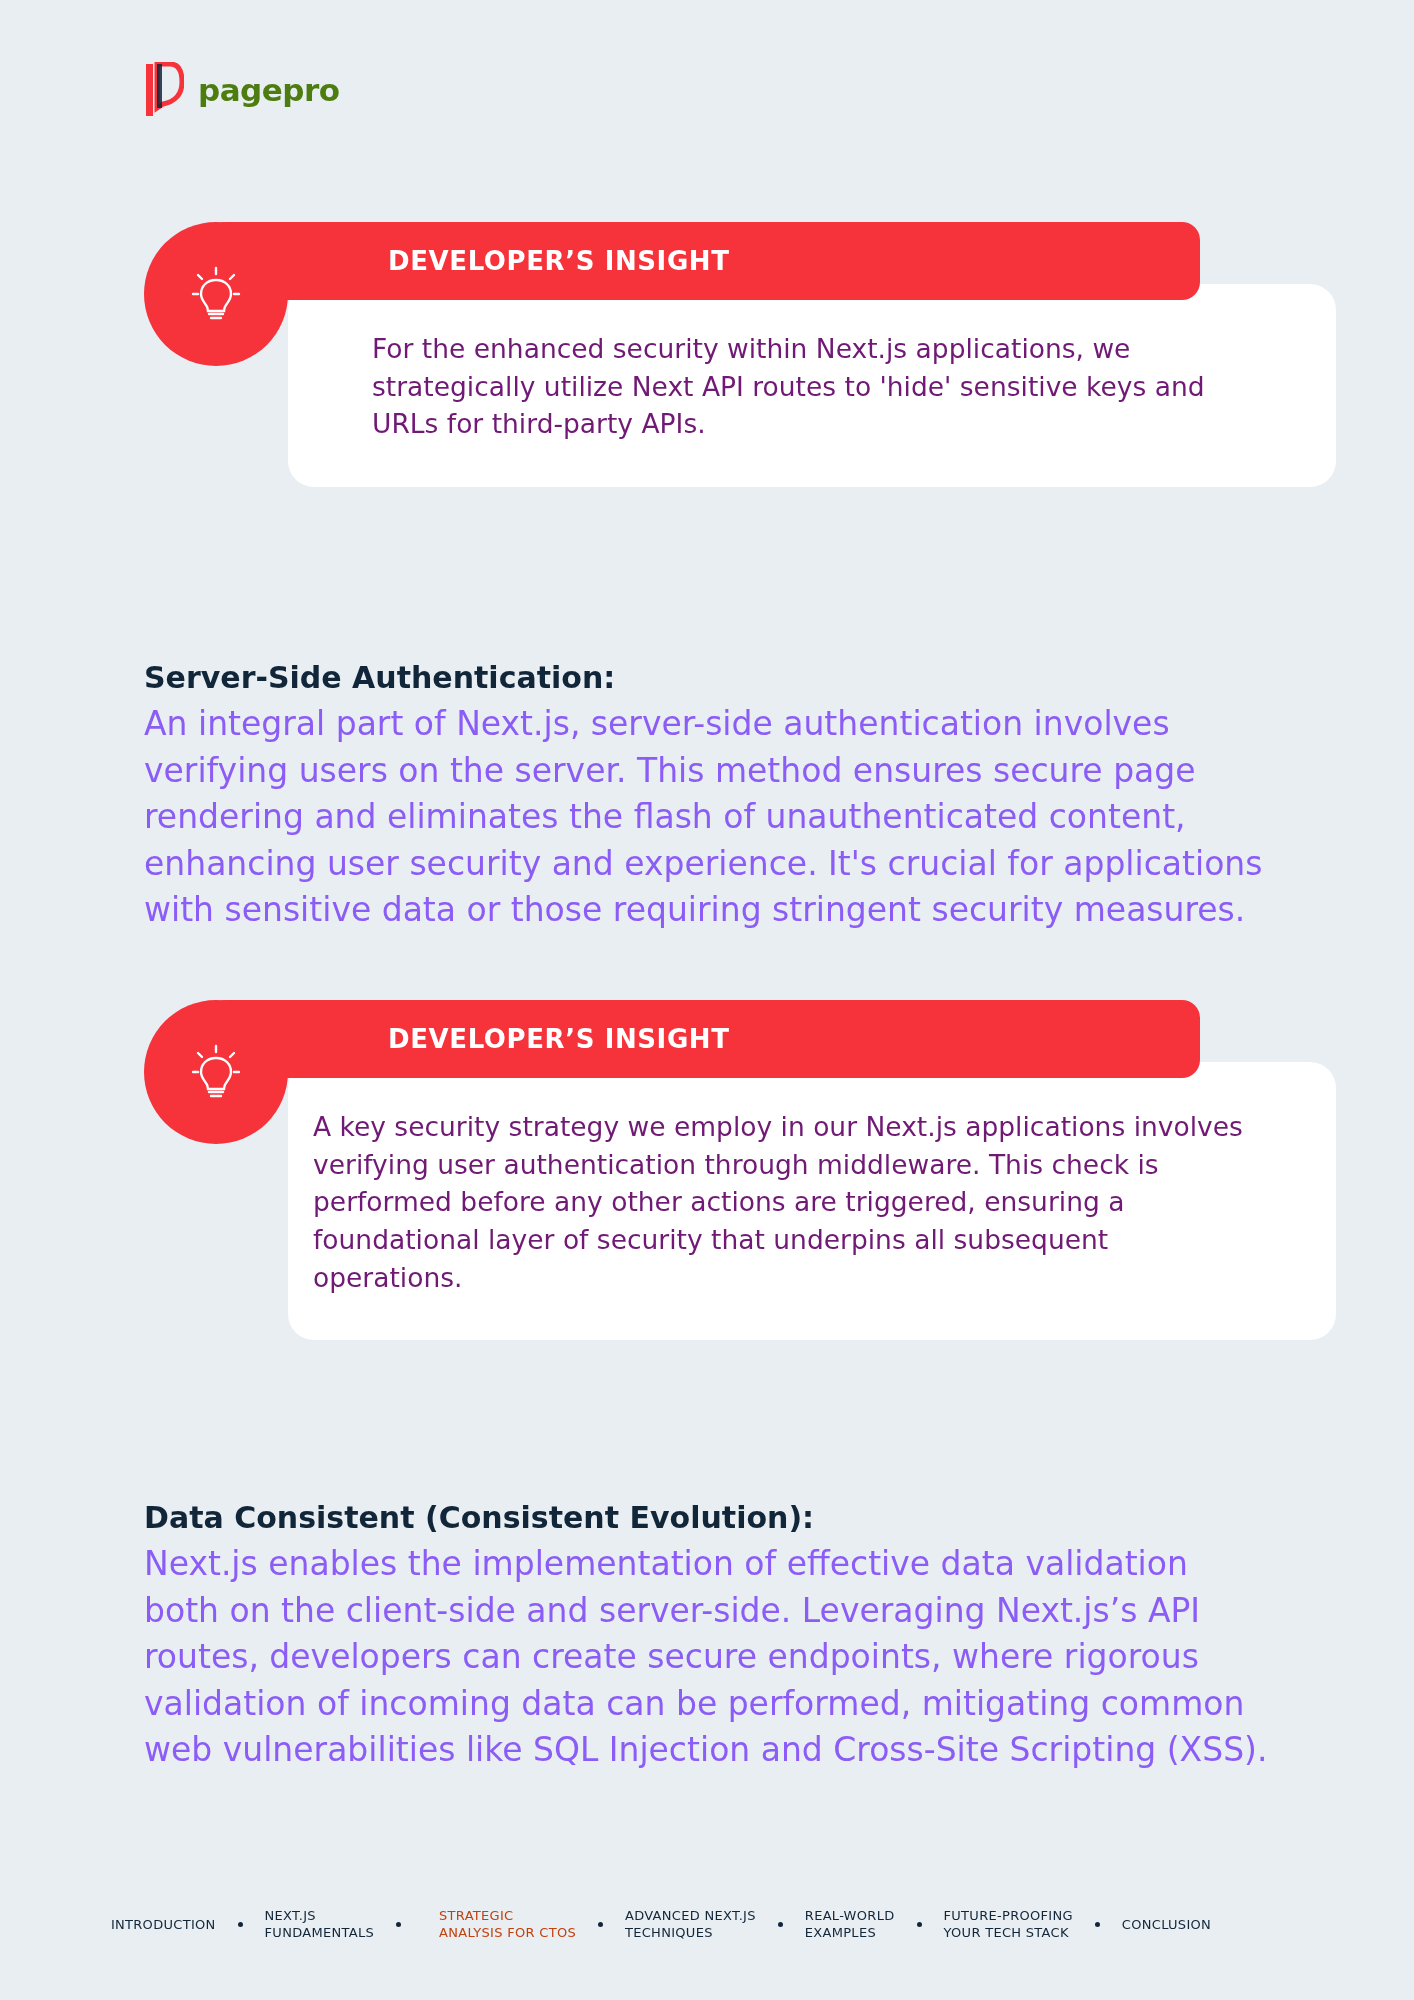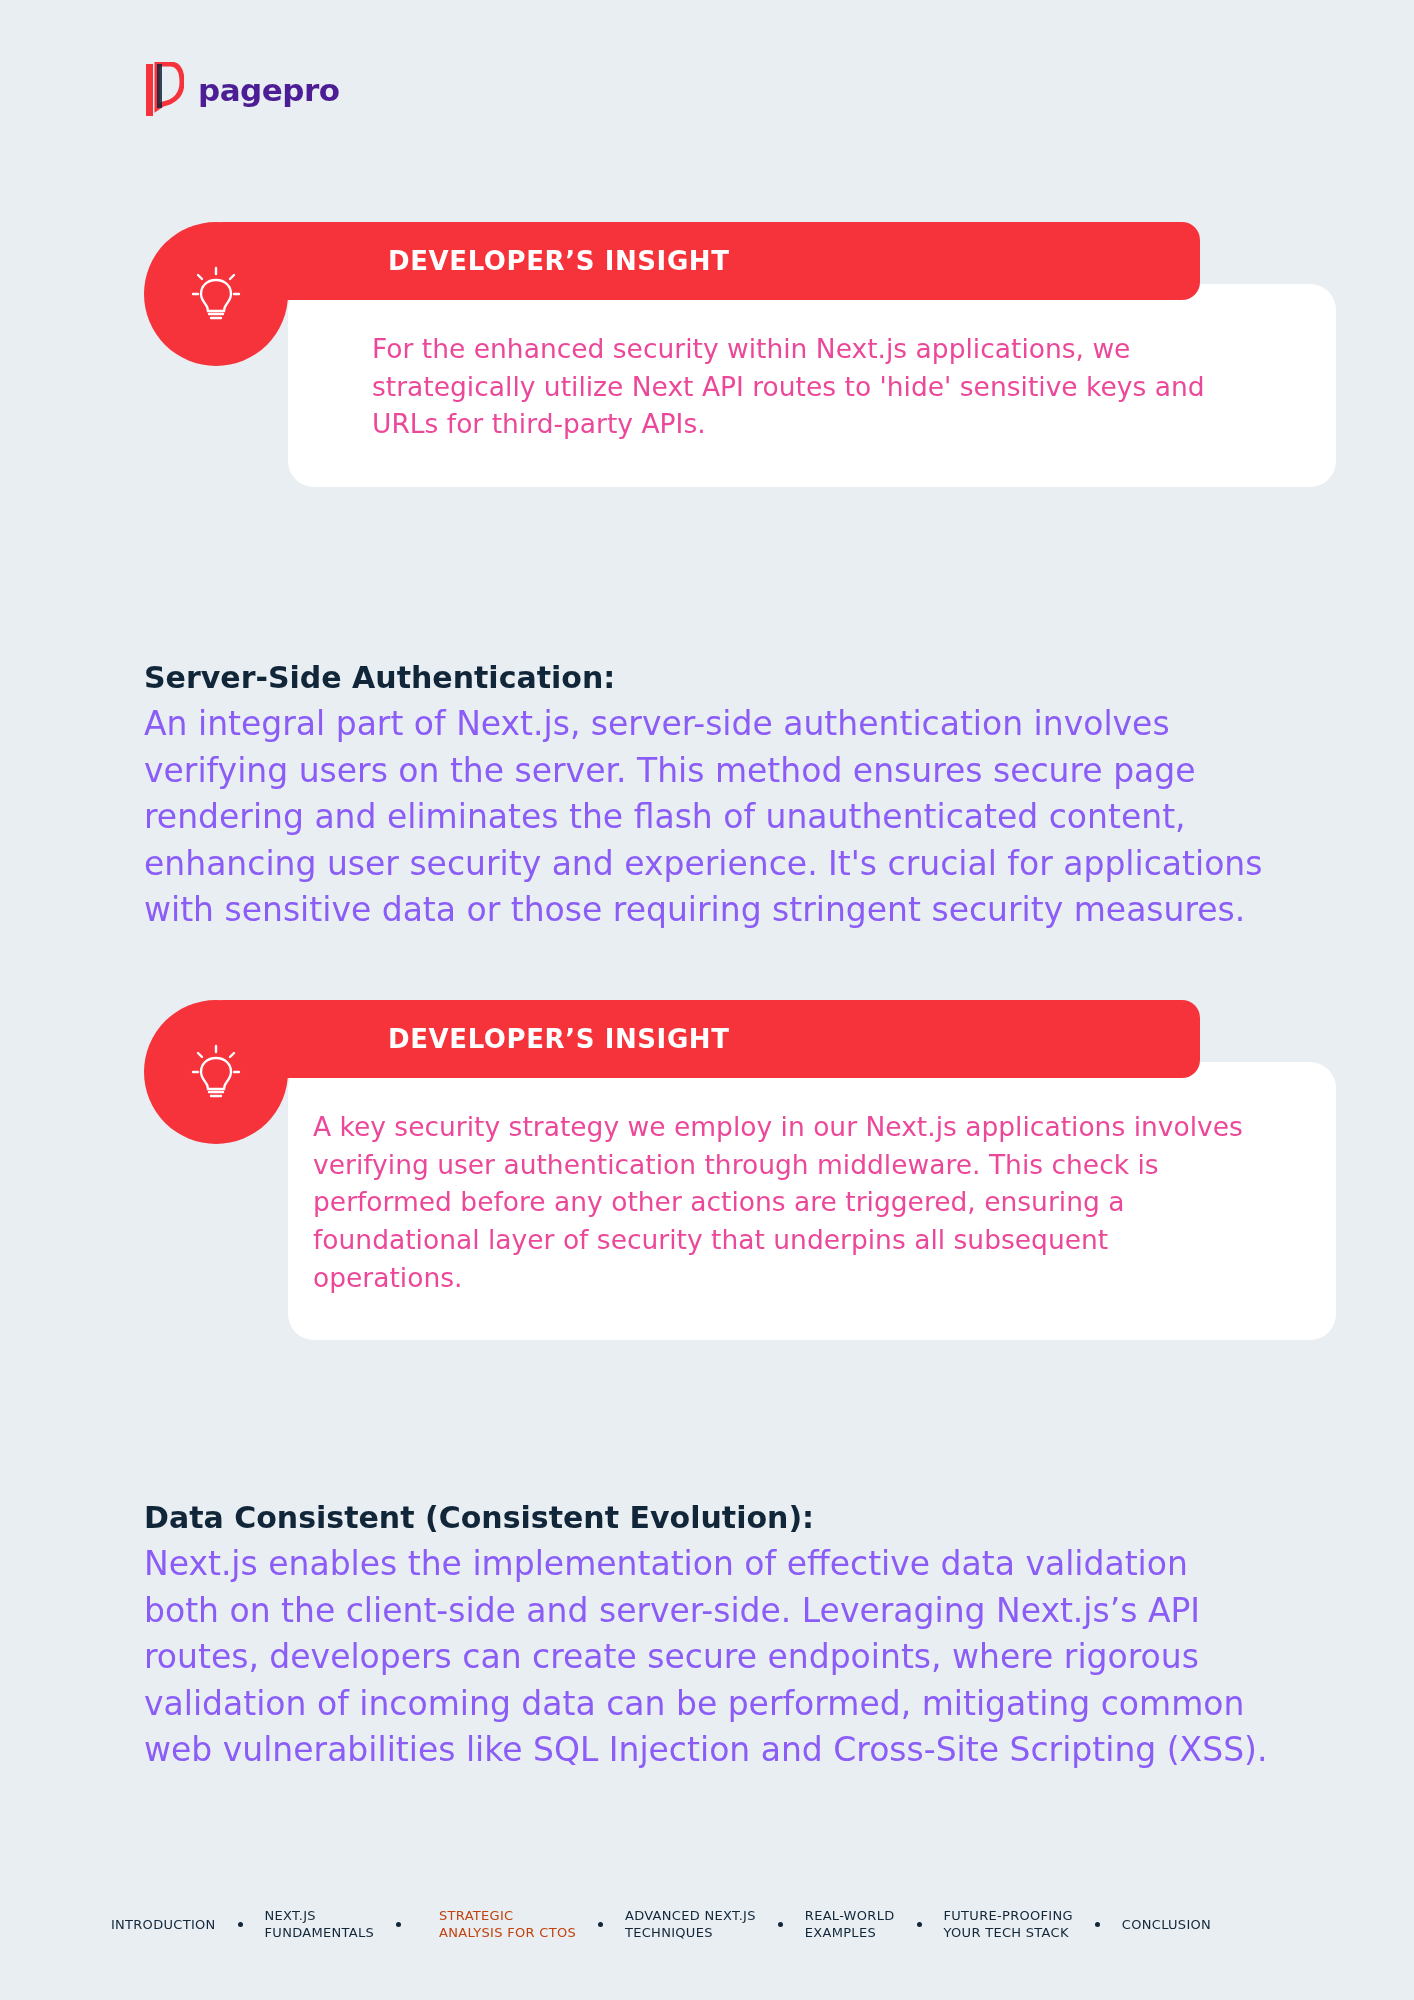--- a/index.html
+++ b/index.html
@@ -24,21 +24,21 @@
     top: 62px;
     display: flex;
     align-items: center;
     gap: 14px;
   }
   .logo-mark { width: 40px; height: 56px; display: block; }
   .logo-text {
     font-family: "DejaVu Sans", sans-serif;
     font-size: 31px;
     font-weight: 700;
-    color: #4c1d95;
+    color: #4d7c0f;
     letter-spacing: -0.5px;
   }
 
   
   .insight {
     position: absolute;
     left: 144px;
     width: 1056px;
   }
   .insight-header {
@@ -82,21 +82,21 @@
     width: 1048px;
     max-width: 1048px;
     background: #ffffff;
     border-radius: 26px;
     padding: 46px 64px 44px 84px;
     z-index: 1;
   }
   .insight-body p {
     font-size: 26.5px;
     line-height: 1.42;
-    color: #ec4899;
+    color: #701a75;
     font-family: "DejaVu Sans", sans-serif;
   }
 
   
   .section {
     position: absolute;
     left: 144px;
     width: 1126px;
   }
   .section h2 {

